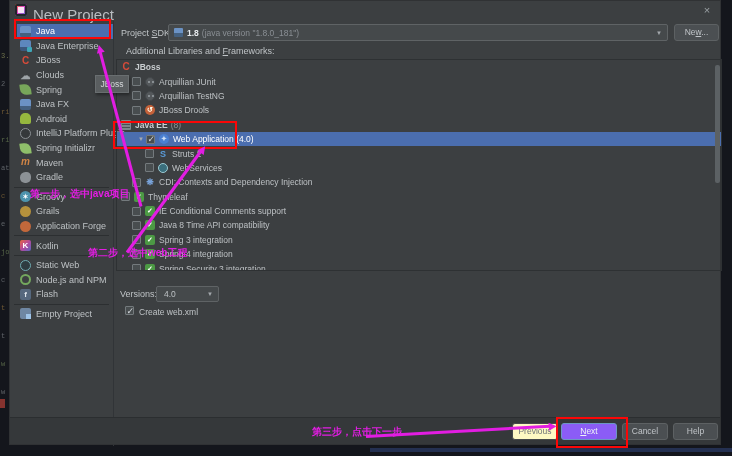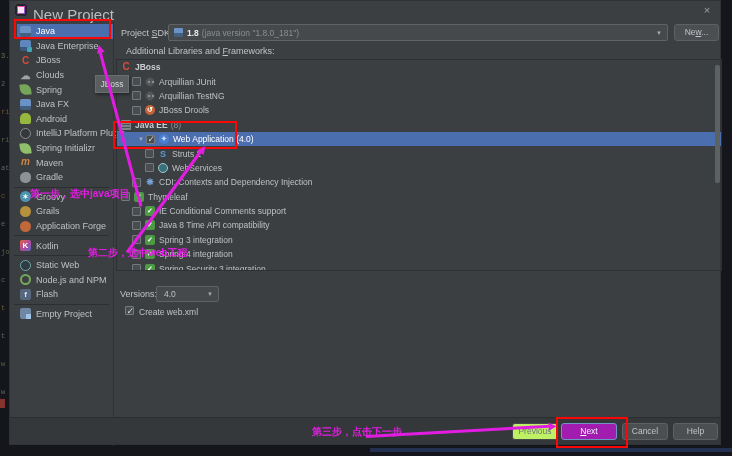--- a/index.html
+++ b/index.html
@@ -97,22 +97,22 @@
   #libs-scrollthumb{position:absolute;right:1px;top:5px;width:5px;height:118px;background:#5c6164;border-radius:2px;}
 
   
   #versions-combo{left:146px;top:285px;width:63px;height:16px;padding-left:7px;}
   #webxml-cb{position:absolute;left:115px;top:305px;}
   #webxml-label{left:129px;top:306px;font-size:8.5px;}
 
   
   #footer{position:absolute;left:0;bottom:0;width:100%;height:27px;background:#35383a;border-top:1px solid #2b2e30;}
   .footer-btn{top:5px;height:17px;line-height:15px;}
-  #btn-previous{left:502px;width:46px;background:#bef264;border-color:#46494b;color:#6f7478;}
-  #btn-next{left:551px;width:56px;background:#a21caf;border-color:#6d96c4;color:#eef3f8;}
+  #btn-previous{left:502px;width:46px;background:#fef9c3;border-color:#46494b;color:#6f7478;}
+  #btn-next{left:551px;width:56px;background:#8b5cf6;border-color:#6d96c4;color:#eef3f8;}
   #btn-cancel{left:612px;width:46px;}
   #btn-help{left:663px;width:45px;}
 
   
   #jboss-tooltip{position:absolute;left:95px;top:75px;width:34px;height:18px;background:#5a5e60;
     border:1px solid #696e70;color:#d6d9db;font-size:8.5px;text-align:center;line-height:17px;
     box-shadow:1px 2px 3px rgba(0,0,0,.4);z-index:30;}
 
   
   .hl-box{position:absolute;border:2px solid var(--red);z-index:40;}

